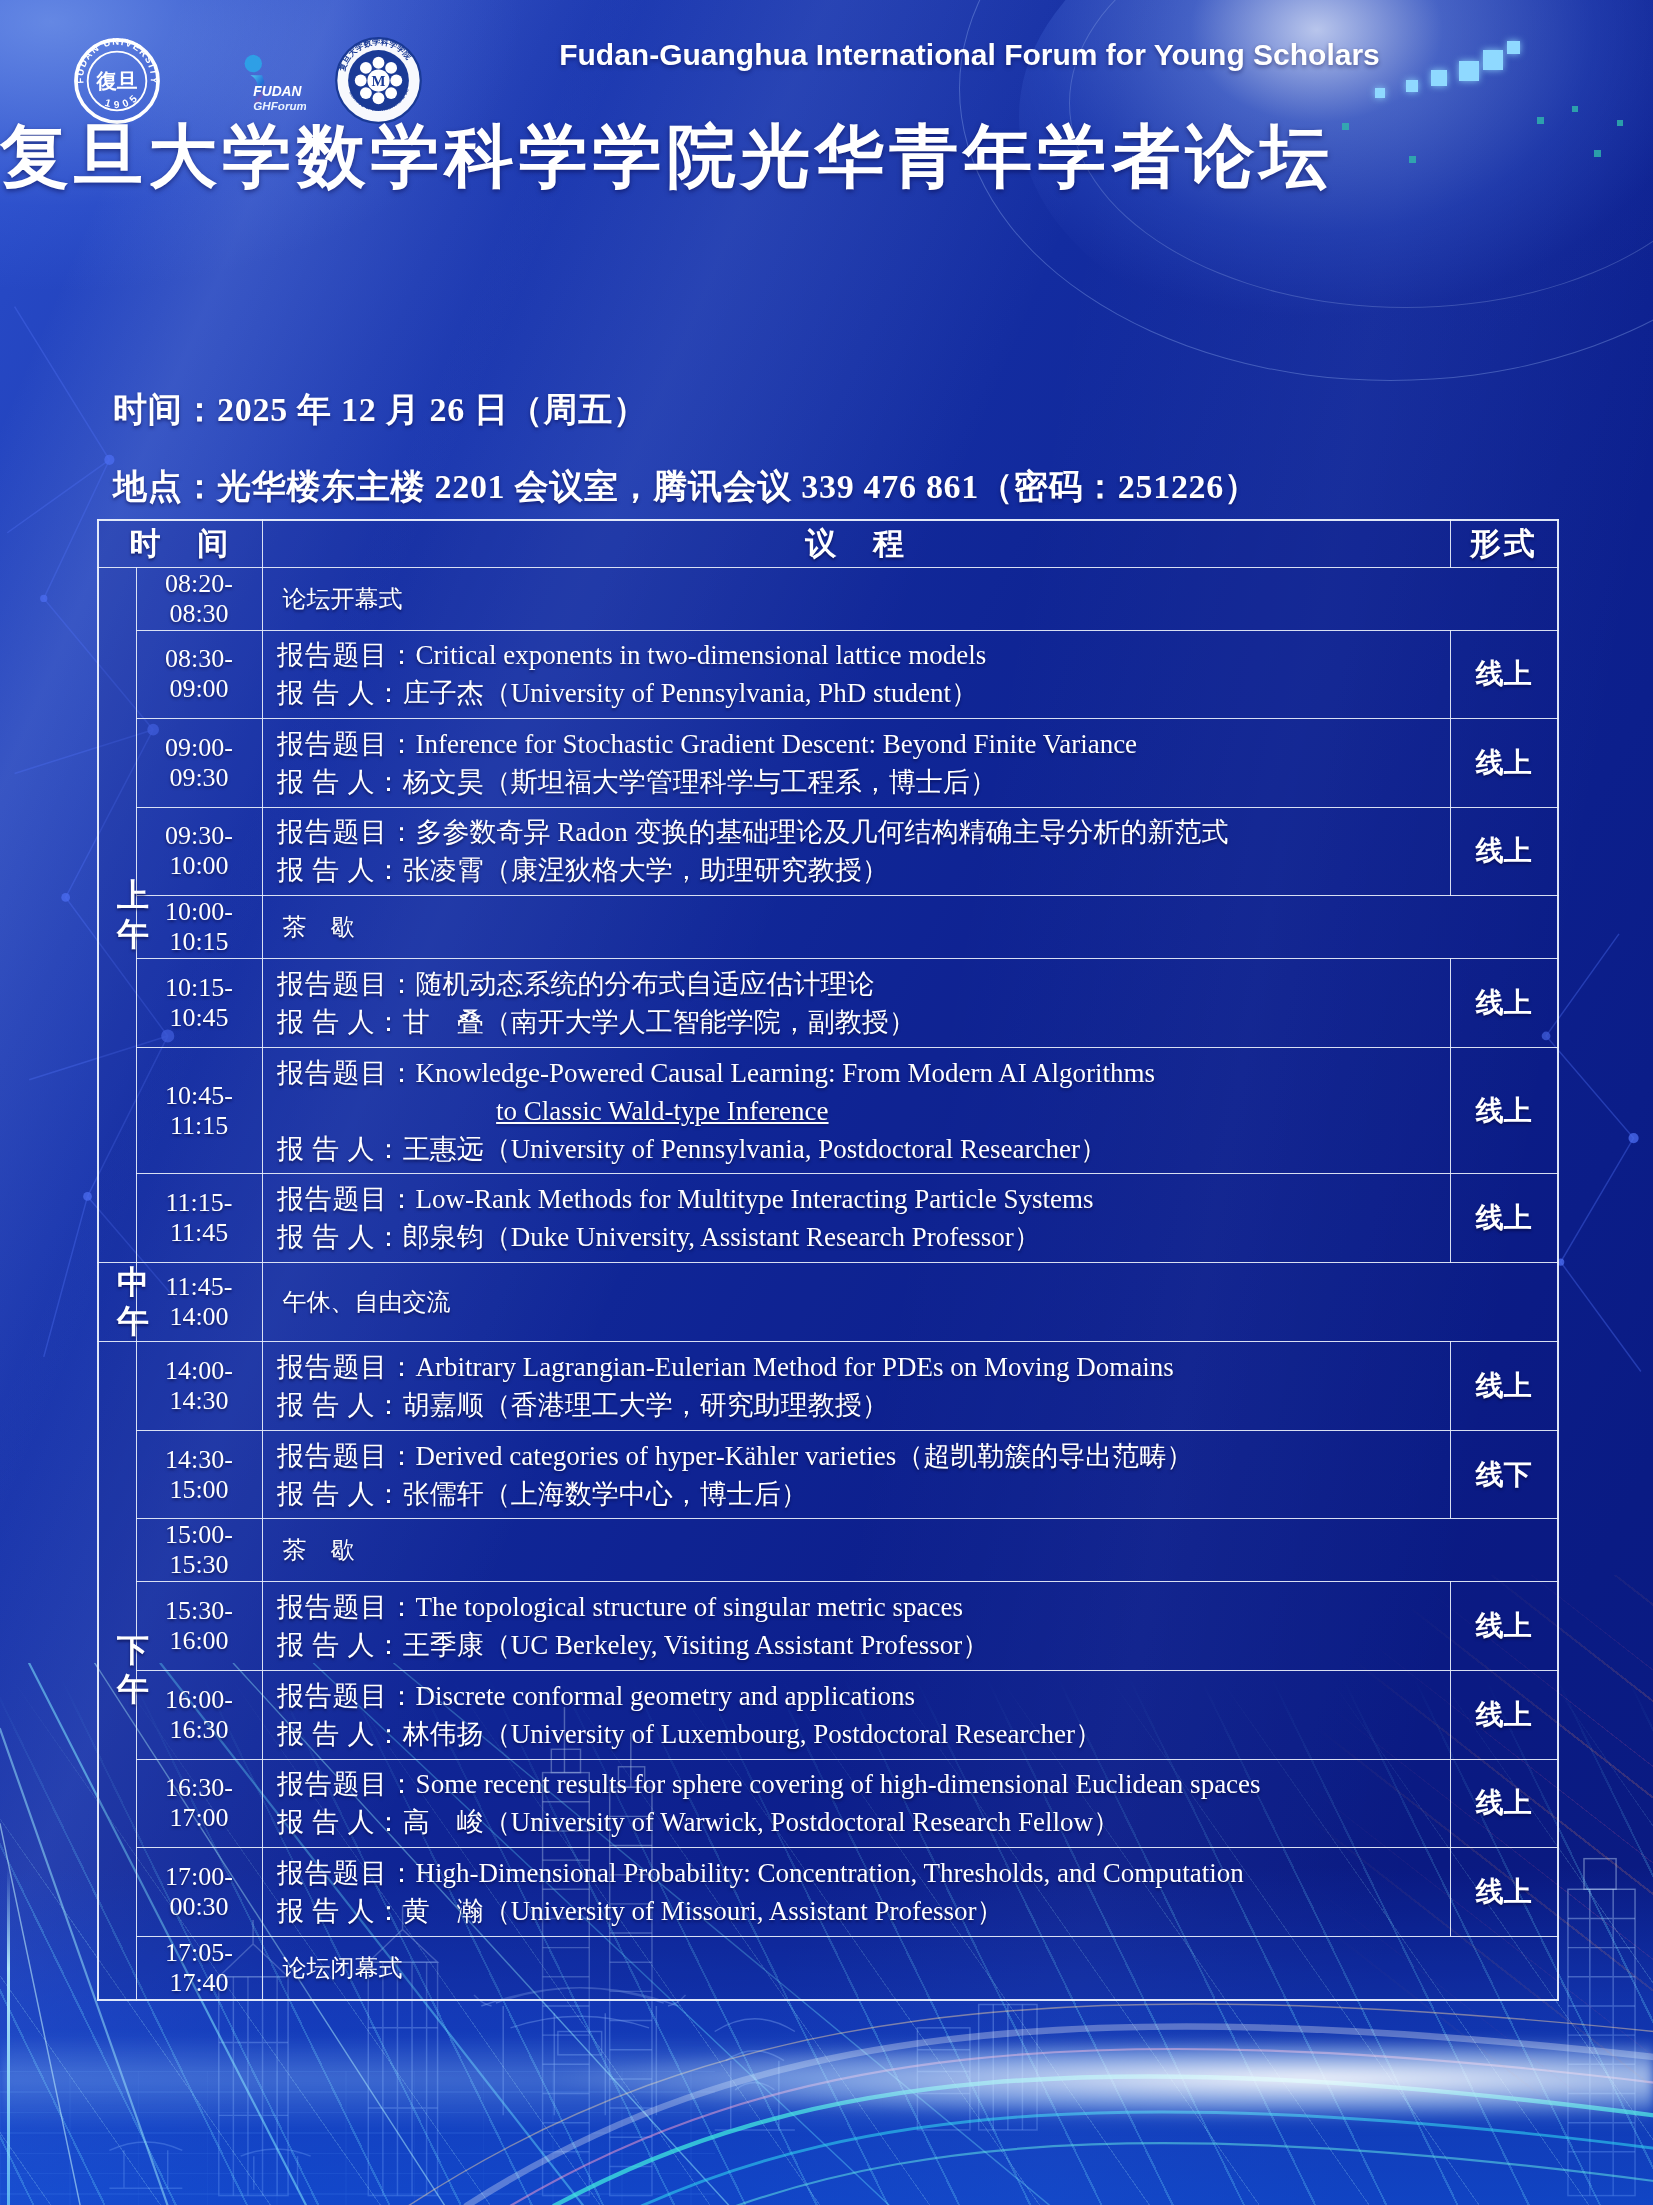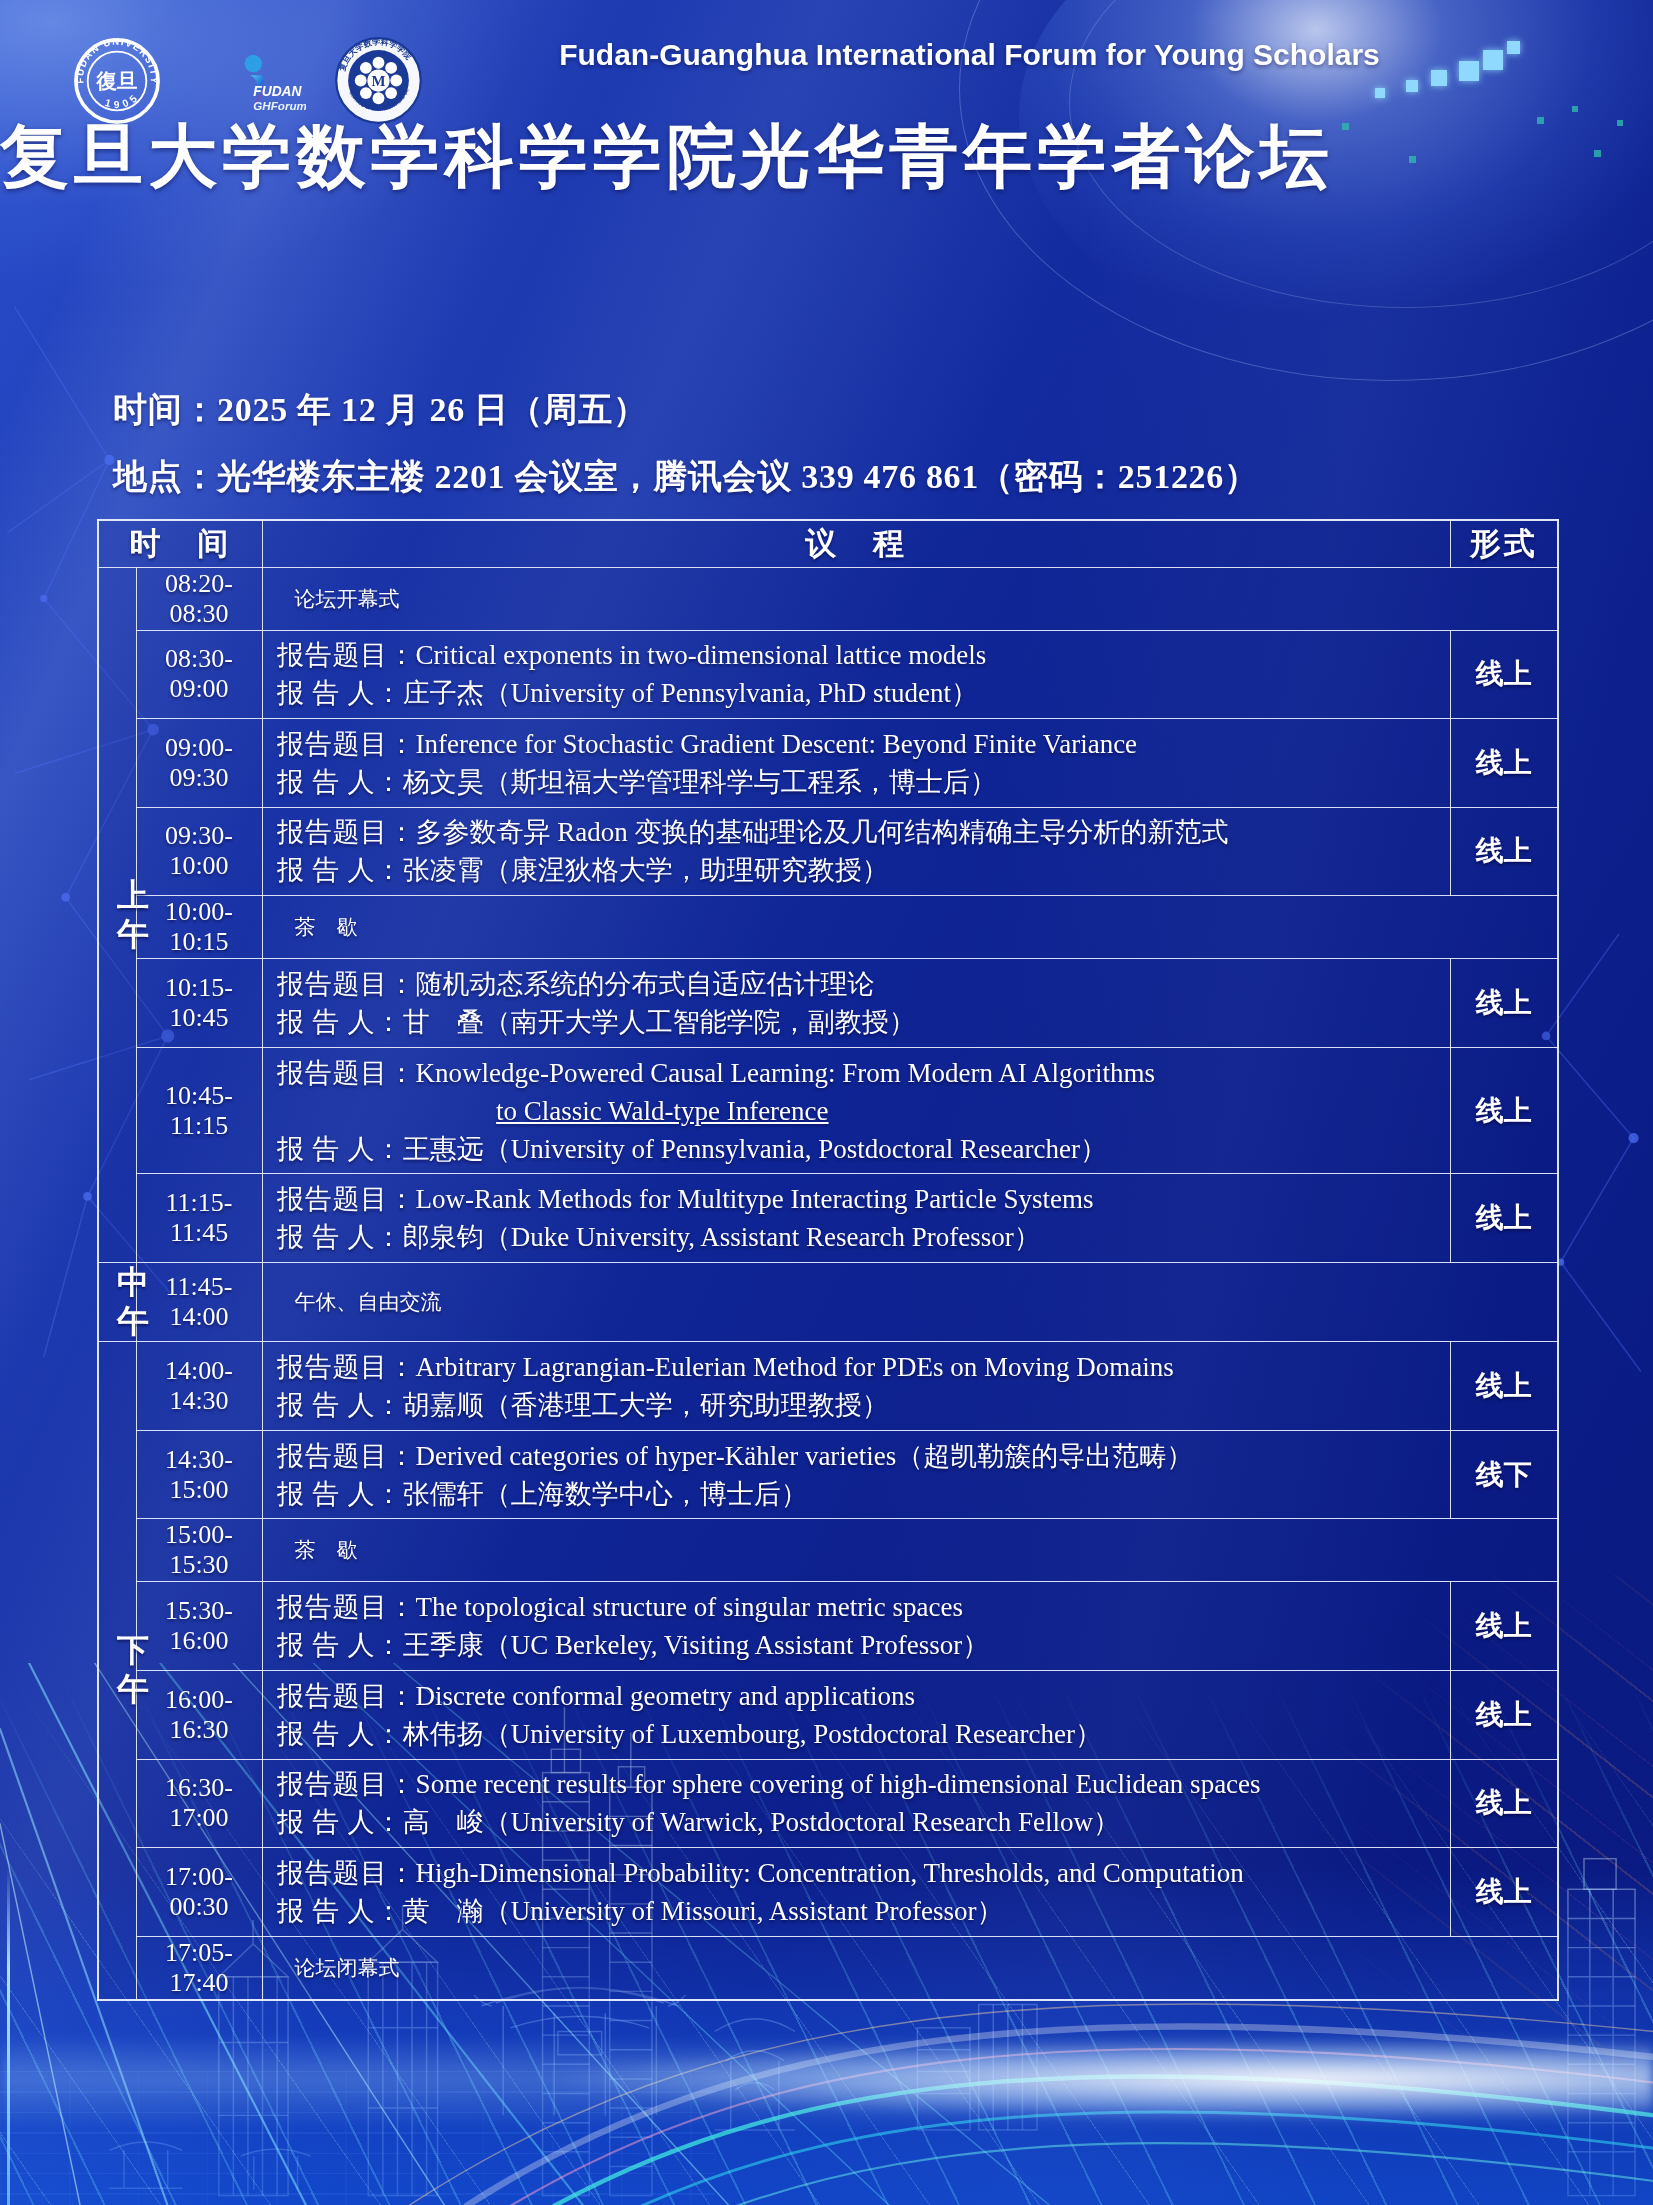--- a/index.html
+++ b/index.html
@@ -48,31 +48,31 @@
   .logos{position:absolute;left:73px;top:33px;height:95px;z-index:3;display:flex;align-items:center;gap:28px;}
   .banner-titles{position:absolute;left:481px;top:36px;width:977px;text-align:center;z-index:3;
     font-family:"Liberation Sans","DejaVu Sans",sans-serif;font-weight:bold;text-shadow:0 1.5px 4.4px rgba(0,0,60,.45);}
   .bt-zh{font-size:35px;letter-spacing:2.2px;line-height:42px;}
   .bt-en{font-size:30px;letter-spacing:0px;line-height:38px;}
   
   .page-title{position:absolute;left:0;top:111px;width:100%;z-index:3;
     font-size:69px;font-weight:bold;letter-spacing:5.1px;text-shadow:0 2.2px 5.8px rgba(0,0,60,.5);}
   .info-line{position:absolute;left:113px;z-index:3;font-size:34px;font-weight:bold;letter-spacing:0.7px;text-shadow:0 1.5px 3.6px rgba(0,0,60,.5);}
   .info-time{top:387px;}
-  .info-venue{top:454px;}
+  .info-venue{top:464px;}
   
   table.schedule{position:absolute;left:97px;top:519px;width:1460px;z-index:3;border-collapse:collapse;table-layout:fixed;
     border:2.2px solid rgba(235,241,252,.95);}
   .schedule td,.schedule th{border:1.5px solid rgba(233,239,251,.92);vertical-align:middle;background:rgba(10,24,120,.18);
     text-shadow:0 1.5px 2.9px rgba(0,0,50,.55);}
   .schedule th{font-size:31px;font-weight:bold;letter-spacing:2.9px;margin-left:24px;}
   td.period{width:38px;font-size:32px;line-height:1.22;text-align:center;word-break:break-all;padding:0 18px;font-weight:bold;}
   td.time{width:126px;font-size:26px;text-align:center;letter-spacing:0;}
   td.agenda{width:1188px;font-size:27px;padding:5.8px 10.2px 5.8px 14.6px;line-height:38px;}
-  td.event{font-size:21px;padding-left:32px;}
+  td.event{font-size:24px;padding-left:20px;}
   td.form{width:108px;font-size:28px;text-align:center;font-weight:bold;}
   .ln .lb{letter-spacing:0.7px;}
   .ln.cont{margin-left:219px;text-decoration:underline;}
   tr.h64{height:47px;} tr.h75{height:55px;} tr.h80{height:58px;} tr.h87{height:63px;}
   tr.h113{height:82px;} tr.h115{height:84px;} tr.h120{height:88px;} tr.h160{height:117px;}
   
   .seal-txt{fill:#fff;font-family:"Liberation Sans","DejaVu Sans",sans-serif;}
 </style>
 </head>
 <body>

